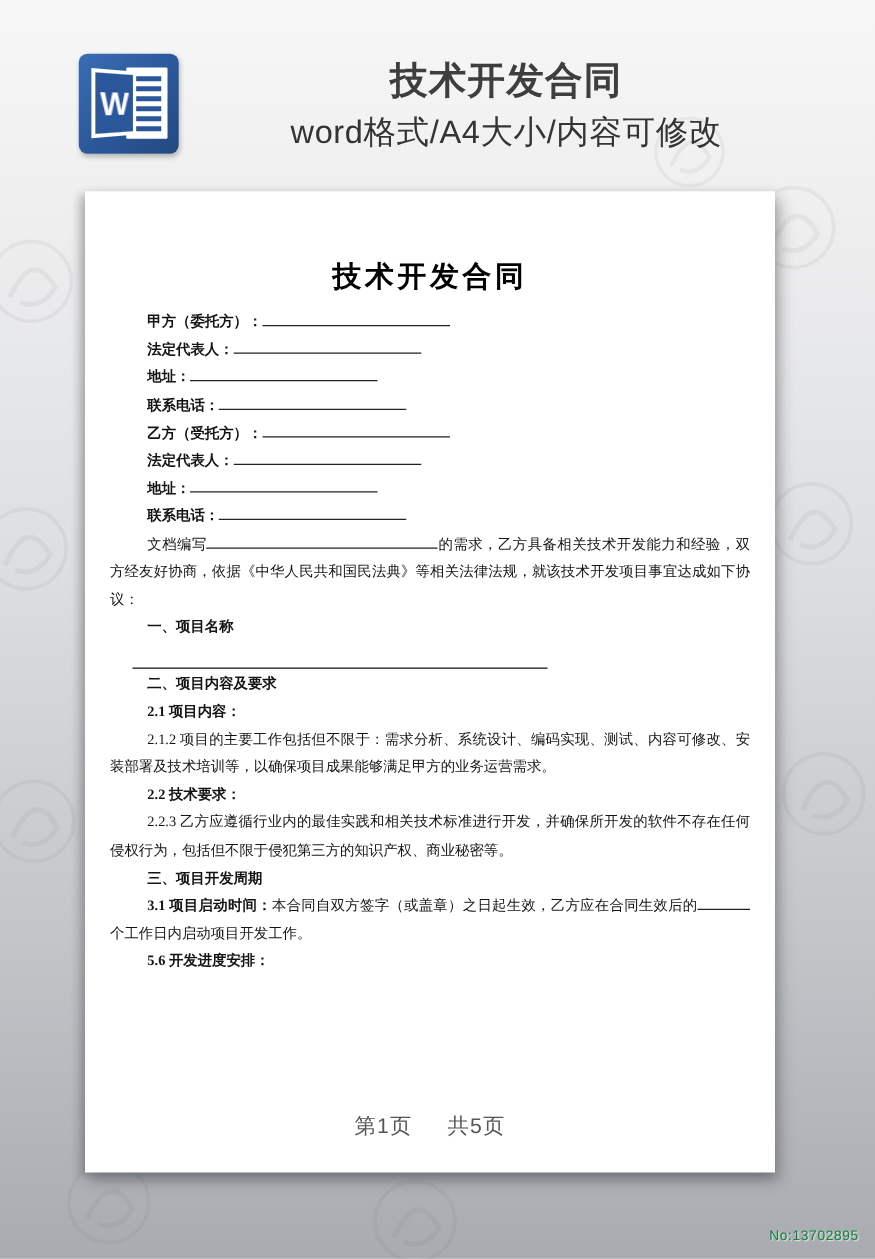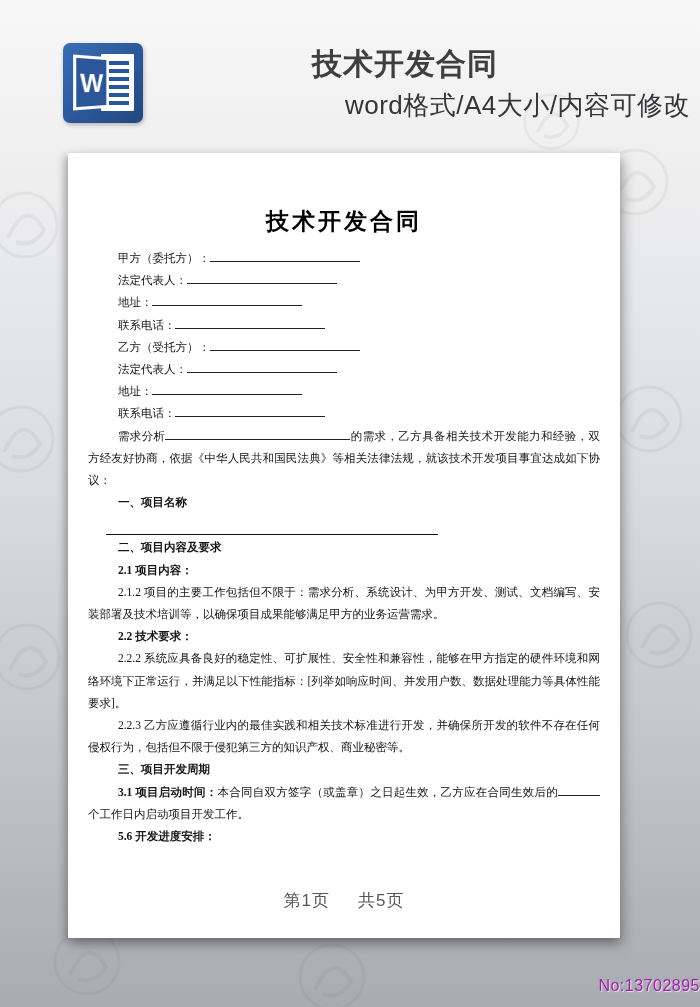--- a/index.html
+++ b/index.html
@@ -42,21 +42,21 @@
     font-family: "Liberation Sans", sans-serif; line-height: 1;
   }
   .header-title {
     position: absolute; left: 140px; right: 30px; top: 44px;
     text-align: center;
     font-size: 30px; font-weight: bold; color: #3e3e3e;
     letter-spacing: 1px;
   }
   .header-subtitle {
     position: absolute; left: 120px; right: 10px; top: 88px;
-    text-align: right;
+    text-align: center;
     font-size: 26px; font-weight: 400; color: #333436;
     letter-spacing: 0.5px;
   }
 
   
   .page {
     position: absolute; left: 68px; top: 153px; z-index: 2;
     width: 552px; height: 785px;
     background: #ffffff;
     box-shadow: -4px 3px 7px rgba(70,72,78,0.30), 3px 6px 11px rgba(60,62,68,0.45);
@@ -67,21 +67,21 @@
     line-height: 22.2px;
     text-align: justify;
   }
   .doc-title {
     margin-top: 54px; margin-bottom: 10px;
     text-align: center; text-indent: 0;
     font-size: 23px; font-weight: bold; letter-spacing: 3px; line-height: 30px;
     color: #000000;
   }
   .field-row { text-indent: 2.6em; }
-  .field-row .flabel { font-weight: normal; margin-top: 48px; }
+  .field-row .flabel { font-weight: bold; margin-top: 48px; }
   .blank {
     display: inline-block; height: 13px;
     border-bottom: 1.2px solid #222222;
     vertical-align: baseline;
   }
   .blank.b-field { width: 150px; }
   .blank.b-intro { width: 185px; }
   .blank.b-small { width: 42px; }
   .para { text-indent: 2.6em; }
   .bold { font-weight: bold; }
@@ -95,22 +95,22 @@
   .page-footer {
     position: absolute; left: 0; right: 0; bottom: 26px;
     text-align: center;
     font-family: "Liberation Sans", sans-serif;
     font-size: 17px; color: #55565a; letter-spacing: 1px;
   }
   .page-footer .pf-total { margin-left: 28px; }
 
   
   .serial-no {
-    position: absolute; right: 0; bottom: 12px; z-index: 3;
-    font-size: 16px; color: #a21caf;
+    position: absolute; right: 13px; bottom: 12px; z-index: 3;
+    font-size: 11px; color: #15803d;
     text-shadow: 1px 1px 1px rgba(255,255,255,0.75);
     letter-spacing: 0.5px;
   }
 </style>
 </head>
 <body>
 
 <svg class="wm" style="left:-22px;top:178px" width="95" height="95" viewBox="0 0 95 95">
     <circle cx="47" cy="47" r="32" fill="none" stroke="#6b6b6b" stroke-width="3"></circle>
     <path d="M30 60 Q48 20 66 52 Q55 70 38 64" fill="none" stroke="#6b6b6b" stroke-width="4"></path>
@@ -171,30 +171,29 @@
 
   <div class="field-row"><span class="flabel">甲方（委托方）：</span><span class="blank b-field"></span></div>
   <div class="field-row"><span class="flabel">法定代表人：</span><span class="blank b-field"></span></div>
   <div class="field-row"><span class="flabel">地址：</span><span class="blank b-field"></span></div>
   <div class="field-row"><span class="flabel">联系电话：</span><span class="blank b-field"></span></div>
   <div class="field-row"><span class="flabel">乙方（受托方）：</span><span class="blank b-field"></span></div>
   <div class="field-row"><span class="flabel">法定代表人：</span><span class="blank b-field"></span></div>
   <div class="field-row"><span class="flabel">地址：</span><span class="blank b-field"></span></div>
   <div class="field-row"><span class="flabel">联系电话：</span><span class="blank b-field"></span></div>
 
-  <p class="para"><span>需求分析</span><span class="blank b-intro"></span><span>的需求，乙方具备相关技术开发能力和经验，双方经友好协商，依据《中华人民共和国民法典》等相关法律法规，就该技术开发项目事宜达成如下协议：</span></p>
+  <p class="para"><span>文档编写</span><span class="blank b-intro"></span><span>的需求，乙方具备相关技术开发能力和经验，双方经友好协商，依据《中华人民共和国民法典》等相关法律法规，就该技术开发项目事宜达成如下协议：</span></p>
 
   <div class="sec-heading">一、项目名称</div>
   <div class="name-underline"></div>
 
   <div class="sec-heading">二、项目内容及要求</div>
   <div class="sec-heading">2.1 项目内容：</div>
-  <p class="para">2.1.2 项目的主要工作包括但不限于：需求分析、系统设计、为甲方开发、测试、文档编写、安装部署及技术培训等，以确保项目成果能够满足甲方的业务运营需求。</p>
+  <p class="para">2.1.2 项目的主要工作包括但不限于：需求分析、系统设计、编码实现、测试、内容可修改、安装部署及技术培训等，以确保项目成果能够满足甲方的业务运营需求。</p>
   <div class="sec-heading">2.2 技术要求：</div>
-  <p class="para">2.2.2 系统应具备良好的稳定性、可扩展性、安全性和兼容性，能够在甲方指定的硬件环境和网络环境下正常运行，并满足以下性能指标：[列举如响应时间、并发用户数、数据处理能力等具体性能要求]。</p>
   <p class="para">2.2.3 乙方应遵循行业内的最佳实践和相关技术标准进行开发，并确保所开发的软件不存在任何侵权行为，包括但不限于侵犯第三方的知识产权、商业秘密等。</p>
 
   <div class="sec-heading">三、项目开发周期</div>
   <p class="para"><span class="bold">3.1 项目启动时间：</span><span>本合同自双方签字（或盖章）之日起生效，乙方应在合同生效后的</span><span class="blank b-small"></span><span>个工作日内启动项目开发工作。</span></p>
   <div class="sec-heading">5.6 开发进度安排：</div>
 
   <div class="page-footer">
     <span class="pf-current">第1页</span><span class="pf-total">共5页</span>
   </div>
 </div>

